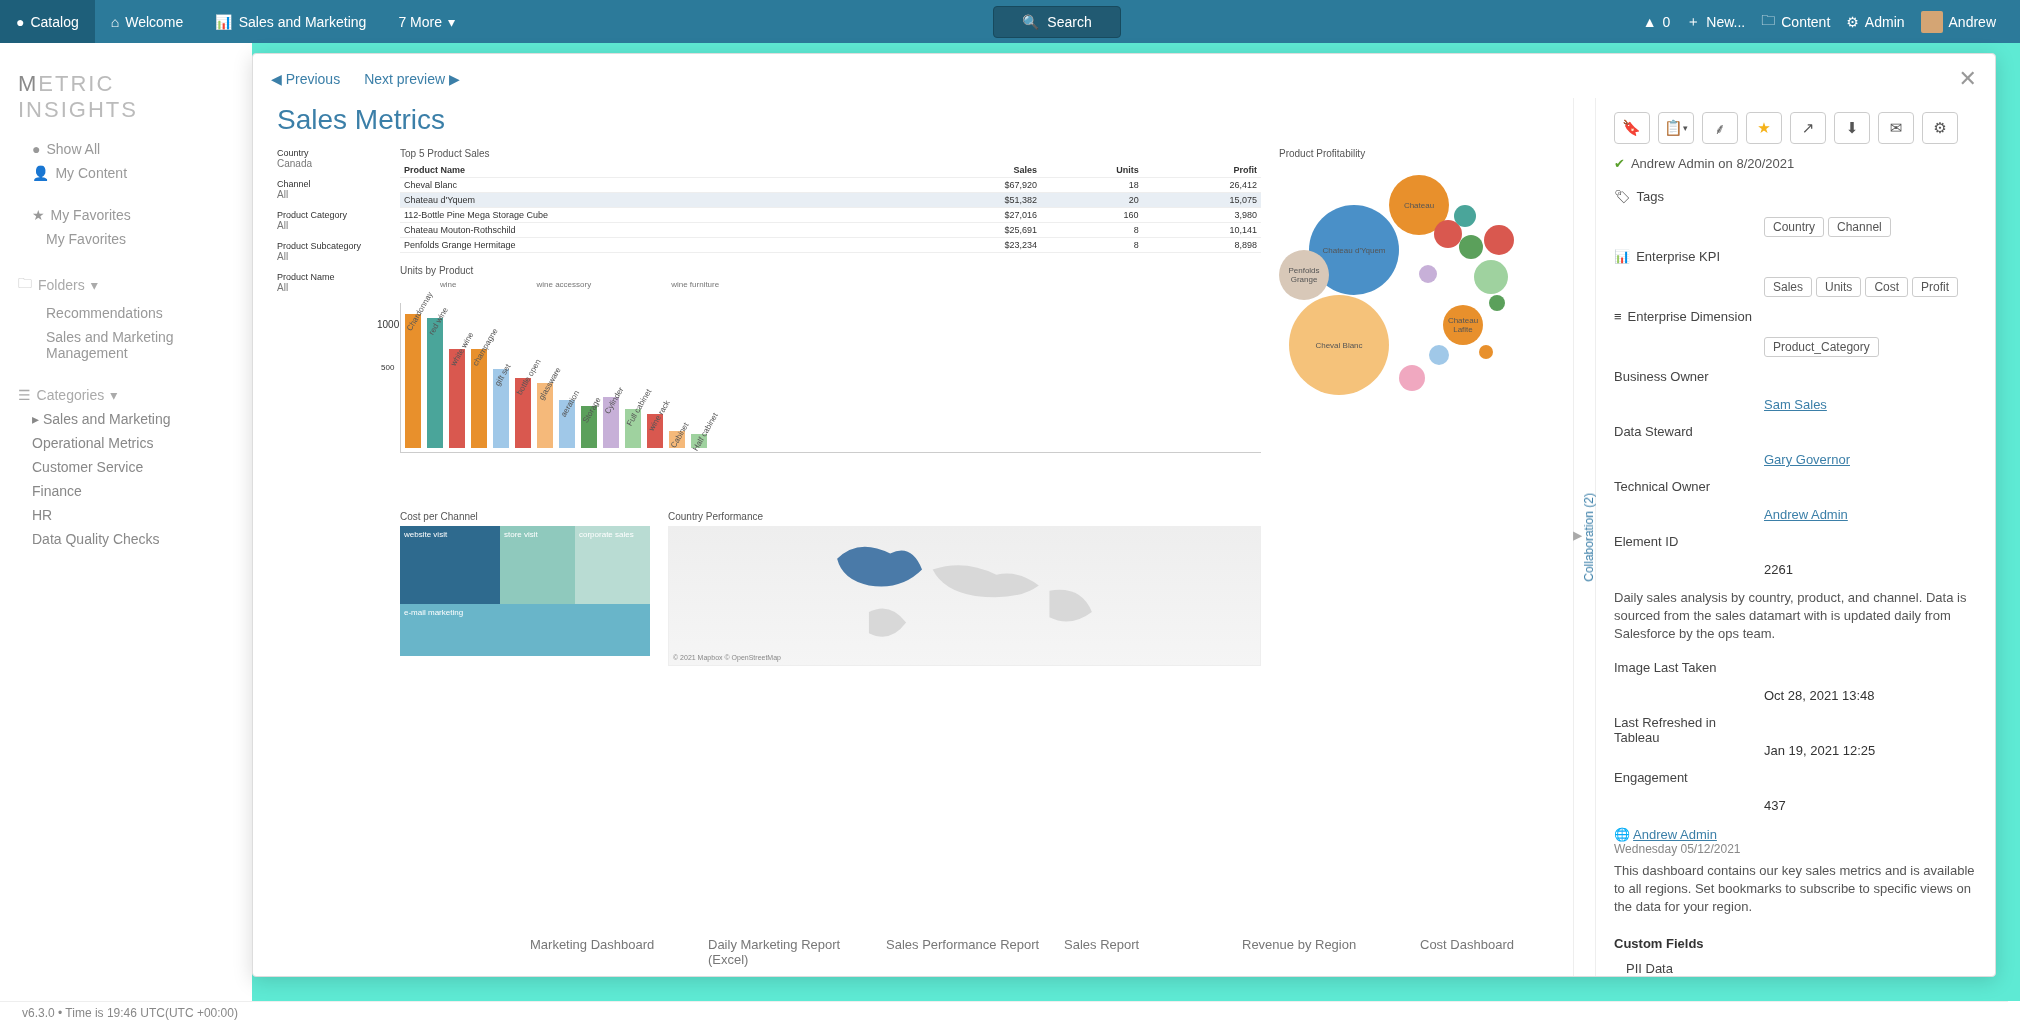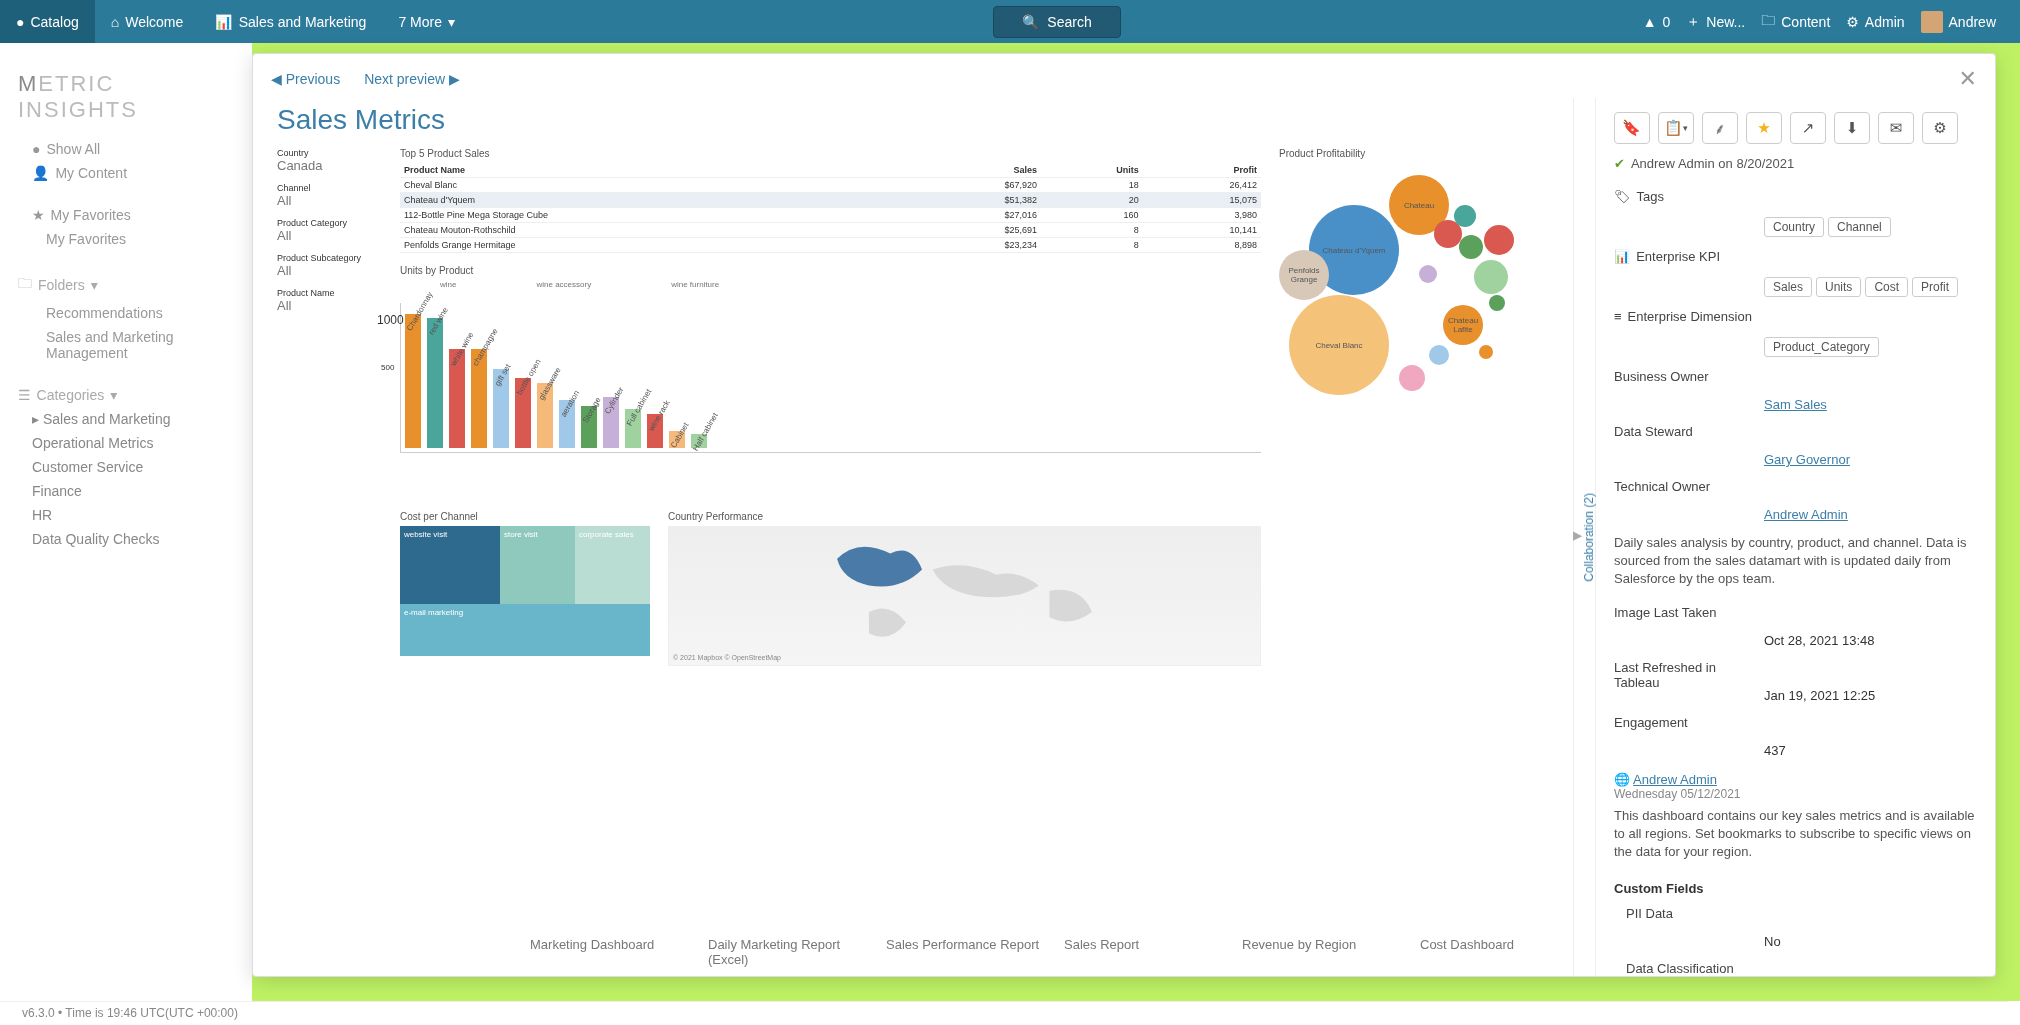--- a/index.html
+++ b/index.html
@@ -19,35 +19,35 @@
 .sidebar { width: 252px; padding: 28px 18px; background: #fff; }
 .logo { font-weight: 300; font-size: 22px; letter-spacing: 2px; color: #bbb; margin-bottom: 14px; }
 .logo b { color: #8a8a8a; }
 .side-section { margin-bottom: 18px; }
 .side-item { padding: 4px 0 4px 14px; color: #999; cursor: pointer; font-size: 14px; display: flex; align-items: center; gap: 6px; }
 .side-item.indent { padding-left: 28px; }
 .side-head { color: #aaa; font-size: 14px; display: flex; align-items: center; gap: 6px; padding: 4px 0; }
 .side-cat { color: #888; font-size: 14px; padding: 4px 0 4px 14px; cursor: pointer; }
 
 
-.main { flex: 1; position: relative; background: #bef264; }
+.main { flex: 1; position: relative; background: #5eead4; }
 .modal { position: absolute; top: 10px; left: 0; right: 24px; bottom: 24px; background: #fff; border: 1px solid #ddd; border-radius: 4px; box-shadow: 0 4px 20px rgba(0,0,0,0.15); display: flex; flex-direction: column; overflow: hidden; }
 .modal-header { display: flex; align-items: center; justify-content: space-between; padding: 12px 18px 6px; }
 .modal-nav { display: flex; gap: 24px; }
 .modal-nav a { color: #3b7fa8; font-size: 14px; cursor: pointer; }
 .close-x { color: #999; font-size: 22px; cursor: pointer; }
 .modal-body { flex: 1; display: flex; overflow: hidden; }
 
 .preview { flex: 1; padding: 6px 24px 16px; overflow: auto; position: relative; }
 .preview-title { color: #3b7fa8; font-size: 28px; font-weight: 400; margin-bottom: 12px; }
 .preview-grid { display: flex; gap: 18px; }
 .pv-left-col { width: 105px; font-size: 9px; color: #555; }
 .pv-filter { margin-bottom: 10px; }
 .pv-filter .lbl { font-size: 9px; color: #333; }
-.pv-filter .val { color: #777; font-size: 13px; }
+.pv-filter .val { color: #777; font-size: 10px; }
 .pv-center { flex: 1; }
 .pv-sect-title { font-size: 10px; color: #555; margin-bottom: 4px; }
 .mini-table { width: 100%; border-collapse: collapse; font-size: 9px; }
 .mini-table th, .mini-table td { padding: 2px 4px; text-align: right; border-bottom: 1px solid #eee; }
 .mini-table th:first-child, .mini-table td:first-child { text-align: left; }
 .mini-table tr.sel td { background: #e8eef4; }
 .barchart { margin-top: 14px; height: 150px; display: flex; align-items: flex-end; gap: 6px; border-left: 1px solid #ccc; border-bottom: 1px solid #ccc; padding: 4px; position: relative; }
 .bar { width: 16px; }
 .bar-lbl { font-size: 8px; transform: rotate(-60deg); transform-origin: top left; position: relative; top: 14px; white-space: nowrap; color: #555; }
 .pv-lower { display: flex; gap: 18px; margin-top: 58px; }
@@ -270,21 +270,21 @@
                     </tr>
               </tbody>
                 </table>
               <div class="pv-sect-title" style="margin-top:12px">Units by Product</div>
               <div style="font-size:8px;color:#777;display:flex;gap:80px;padding-left:40px">
                   <span>wine</span>
                   <span>wine accessory</span>
                   <span>wine furniture</span>
                 </div>
               <div class="barchart">
-                <div style="position:absolute;left:-24px;top:10px;font-size:12px">1000</div>
+                <div style="position:absolute;left:-24px;top:16px;font-size:10px">1000</div>
                 <div style="position:absolute;left:-20px;top:60px;font-size:8px">500</div>
                 <div class="bar" style="height:95%;background:#e8902c">
                     <div class="bar-lbl">Chardonnay</div>
                   </div>
                 <div class="bar" style="height:92%;background:#4aa59a">
                     <div class="bar-lbl">red wine</div>
                   </div>
                 <div class="bar" style="height:70%;background:#d9584f">
                     <div class="bar-lbl">white wine</div>
                   </div>
@@ -433,20 +433,24 @@
               <div class="val"><a>Sam Sales</a></div>
             </div>
           <div class="meta-row">
               <div class="lbl">Data Steward</div>
               <div class="val"><a>Gary Governor</a></div>
             </div>
           <div class="meta-row">
               <div class="lbl">Technical Owner</div>
               <div class="val"><a>Andrew Admin</a></div>
             </div>
+          <div class="meta-row">
+              <div class="lbl">Element ID</div>
+              <div class="val">2261</div>
+            </div>
           <div class="desc">Daily sales analysis by country, product, and channel. Data is sourced from the sales datamart with is updated daily from Salesforce by the ops team.</div>
           <div class="meta-row">
               <div class="lbl">Image Last Taken</div>
               <div class="val">Oct 28, 2021 13:48</div>
             </div>
           <div class="meta-row">
               <div class="lbl">Last Refreshed in Tableau</div>
               <div class="val">Jan 19, 2021 12:25</div>
             </div>
           <div class="meta-row">

